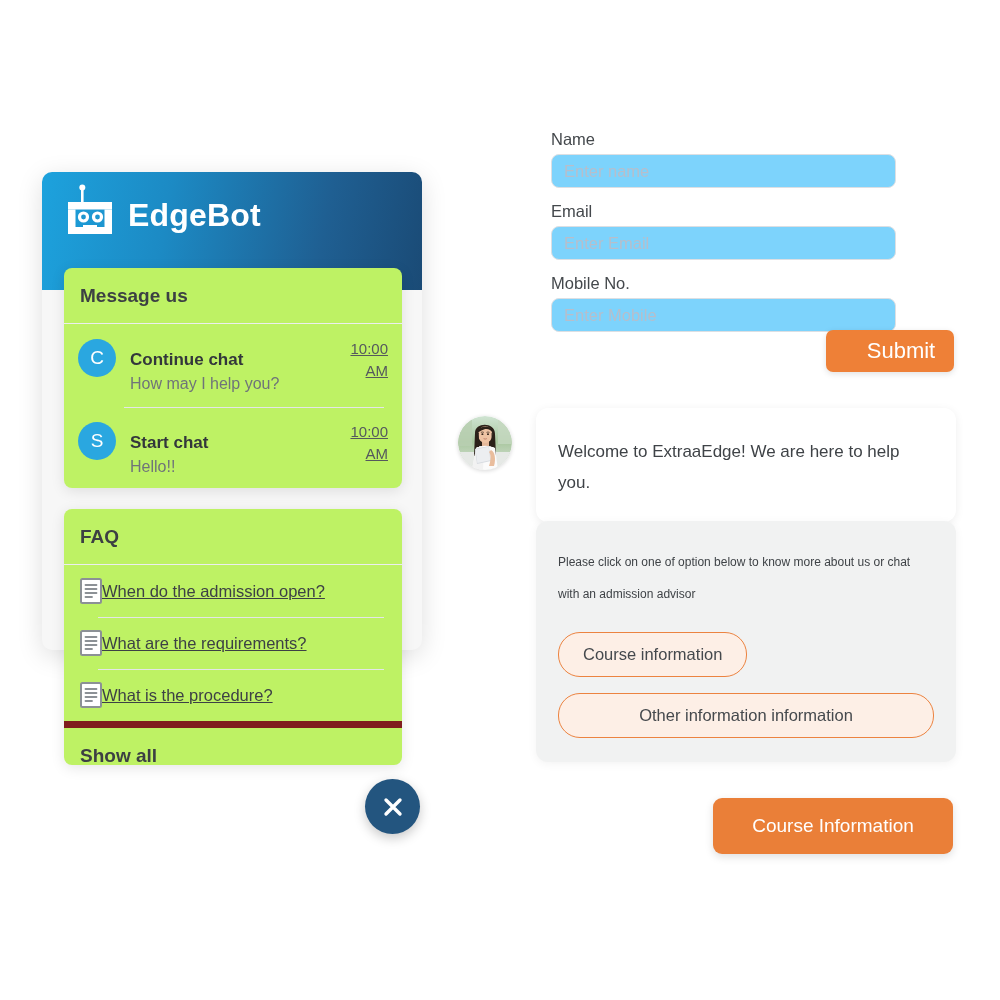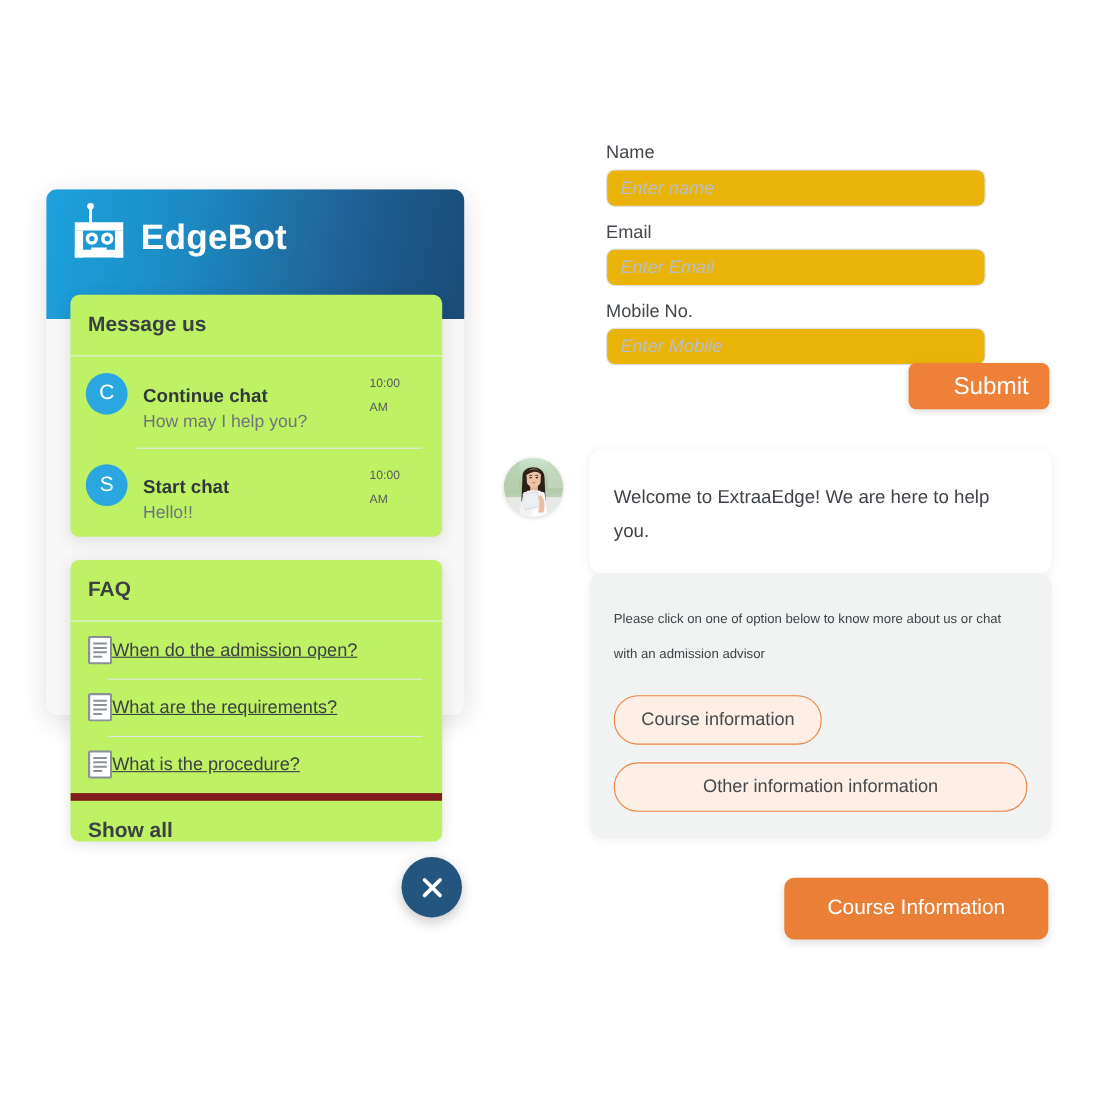--- a/index.html
+++ b/index.html
@@ -131,26 +131,27 @@
     margin-top: 12px;
   }
   .msg-sub {
     font-size: 16px;
     color: #6f7479;
     line-height: 23px;
     margin-top: 1px;
   }
   .msg-time {
     flex: 0 0 auto;
-    font-size: 11px;
+    font-size: 15px;
     color: #55595d;
     line-height: 22px;
-    text-align: left;
+    text-align: right;
     width: 52px;
     padding-top: 1px;
+    text-decoration: underline;
   }
   .msg-time span { display: block; }
 
   #faq-card {
     left: 22px;
     top: 337px;
     width: 338px;
     height: 430px;
     z-index: 4;
   }
@@ -215,28 +216,27 @@
     color: #44484c;
     line-height: 22px;
     margin-bottom: 4px;
   }
   .field-input {
     display: block;
     width: 345px;
     height: 34px;
     border: 1px solid #dcdfe3;
     border-radius: 8px;
-    background: #eab308;
+    background: #7dd3fc;
     font-family: "Liberation Sans", sans-serif;
     font-size: 16.5px;
     color: #44484c;
     padding: 0 12px;
     outline: none;
     margin-bottom: 12px;
-    font-style: italic;
   }
   .field-input::placeholder { color: #b7becb; }
   #submit-button {
     position: absolute;
     left: 275px;
     top: 202px;
     width: 128px;
     height: 42px;
     border: none;
     border-radius: 7px;

